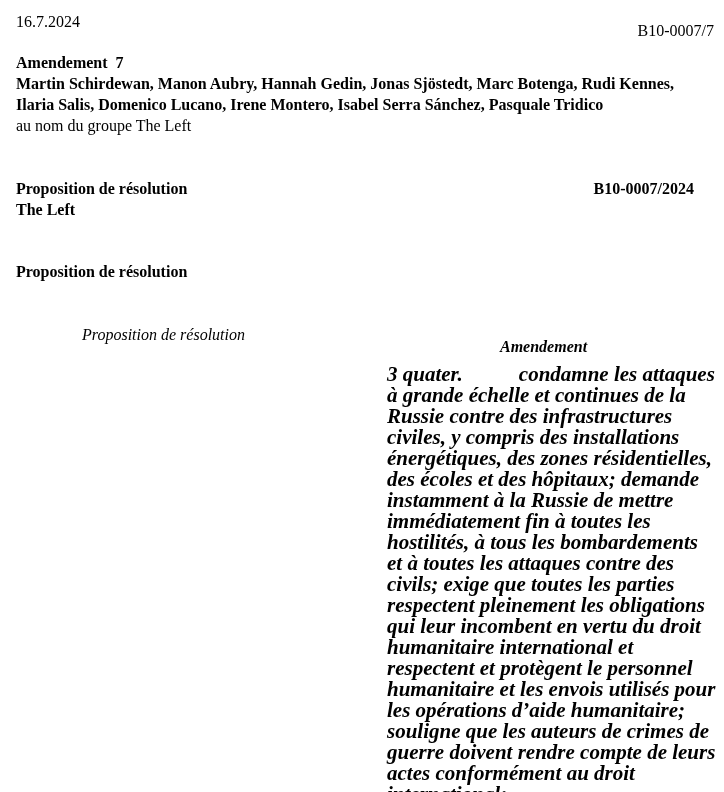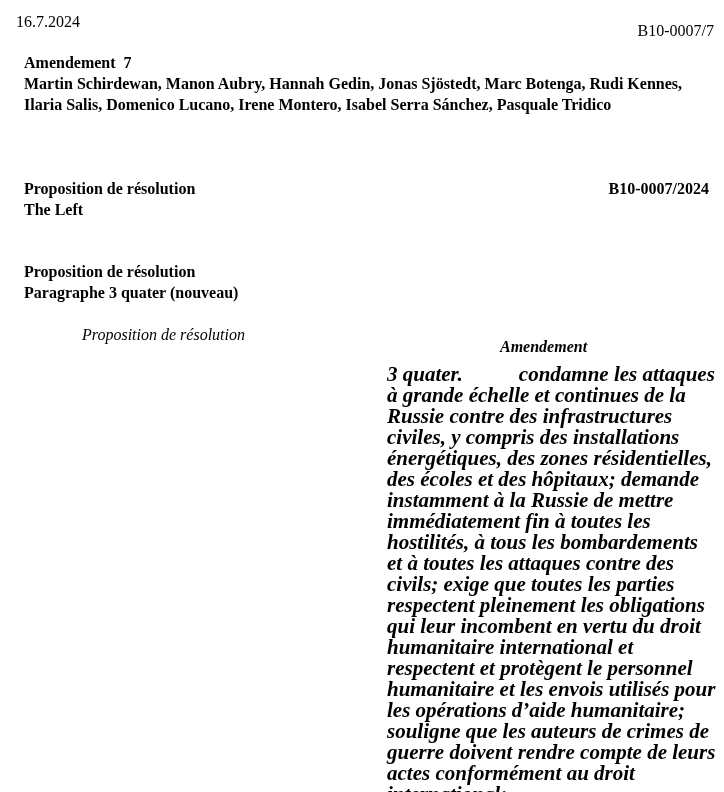--- a/index.html
+++ b/index.html
@@ -2,57 +2,57 @@
 <html><head>
   <meta charset="utf-8">
   <style>
     html, body { margin: 0; padding: 0; background: #ffffff; }
     body {
       width: 724px; height: 792px; overflow: hidden; position: relative;
       font-family: "Liberation Serif", "DejaVu Serif", serif;
       color: #000; font-size: 16px; line-height: 21px;
     }
     .abs { position: absolute; }
-    .bold { font-weight: bold; margin-left: 8px; }
+    .bold { font-weight: bold; }
     .ital { font-style: italic; }
     #date { left: 16px; top: 11px; text-align: center; }
     #docref { right: 10px; top: 11px; margin-top: 9px; }
     #header-block { left: 16px; top: 52px; width: 695px; }
     #prop-block { left: 16px; top: 178px; width: 694px; }
-    #prop-ref { position: absolute; right: 1px; top: 0; }
+    #prop-ref { position: absolute; right: 16px; top: 0; }
     #prop2-block { left: 16px; top: 261px; width: 694px; }
     #col-left-head { left: 82px; top: 324px; }
     #col-right-head { left: 500px; top: 336px; font-weight: bold; }
     #amend-text {
       left: 387px; top: 364px; width: 330px;
       font-weight: bold; font-style: italic;
       font-size: 21px; line-height: 21px;
     }
     .tab { display: inline-block; width: 56px; }
   </style>
 </head>
 <body>
 
 <div class="abs" id="date">16.7.2024</div>
 <div class="abs" id="docref">B10-0007/7</div>
 
 <div class="abs" id="header-block">
   <div class="bold" style="white-space:pre;">Amendement  7</div>
   <div class="bold">Martin Schirdewan, Manon Aubry, Hannah Gedin, Jonas Sjöstedt, Marc Botenga, Rudi Kennes, Ilaria Salis, Domenico Lucano, Irene Montero, Isabel Serra Sánchez, Pasquale Tridico</div>
+  <div>au nom du groupe The Left</div>
 </div>
 
 <div class="abs" id="prop-block">
   <div class="bold">Proposition de résolution</div>
   <div class="bold" id="prop-ref">B10-0007/2024</div>
   <div class="bold">The Left</div>
 </div>
 
 <div class="abs" id="prop2-block">
   <div class="bold">Proposition de résolution</div>
-  <div class="bold">Paragraphe 3 quater (nouveau)</div>
 </div>
 
 <div class="abs ital" id="col-left-head">Proposition de résolution</div>
 <div class="abs ital" id="col-right-head">Amendement</div>
 
 <div class="abs" id="amend-text">
   <span>3 quater.</span><span class="tab"></span><span>condamne les attaques à grande échelle et continues de la Russie contre des infrastructures civiles, y compris des installations énergétiques, des zones résidentielles, des écoles et des hôpitaux; demande instamment à la Russie de mettre immédiatement fin à toutes les hostilités, à tous les bombardements et à toutes les attaques contre des civils; exige que toutes les parties respectent pleinement les obligations qui leur incombent en vertu du droit humanitaire international et respectent et protègent le personnel humanitaire et les envois utilisés pour les opérations d’aide humanitaire; souligne que les auteurs de crimes de guerre doivent rendre compte de leurs actes conformément au droit international;</span>
 </div>
 
 </body></html>

